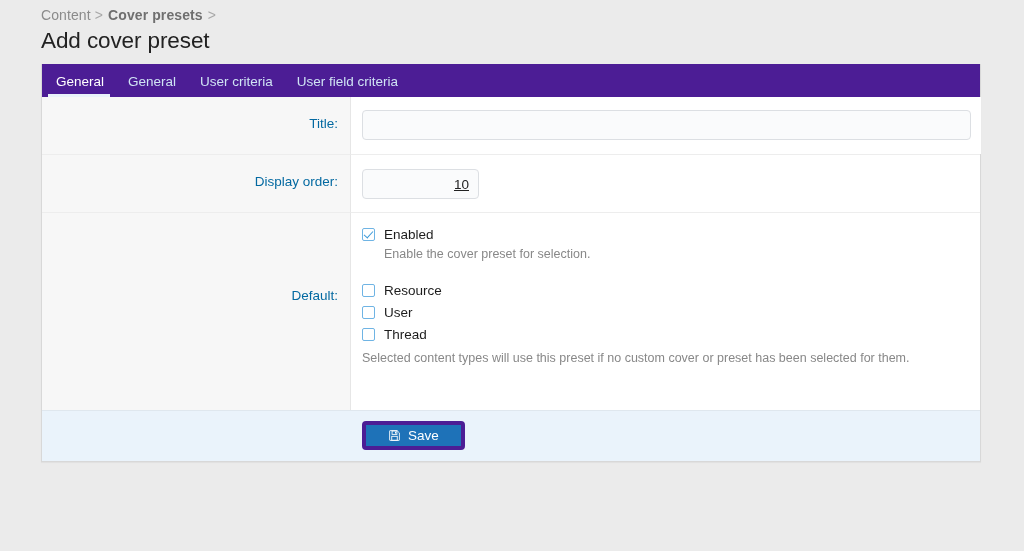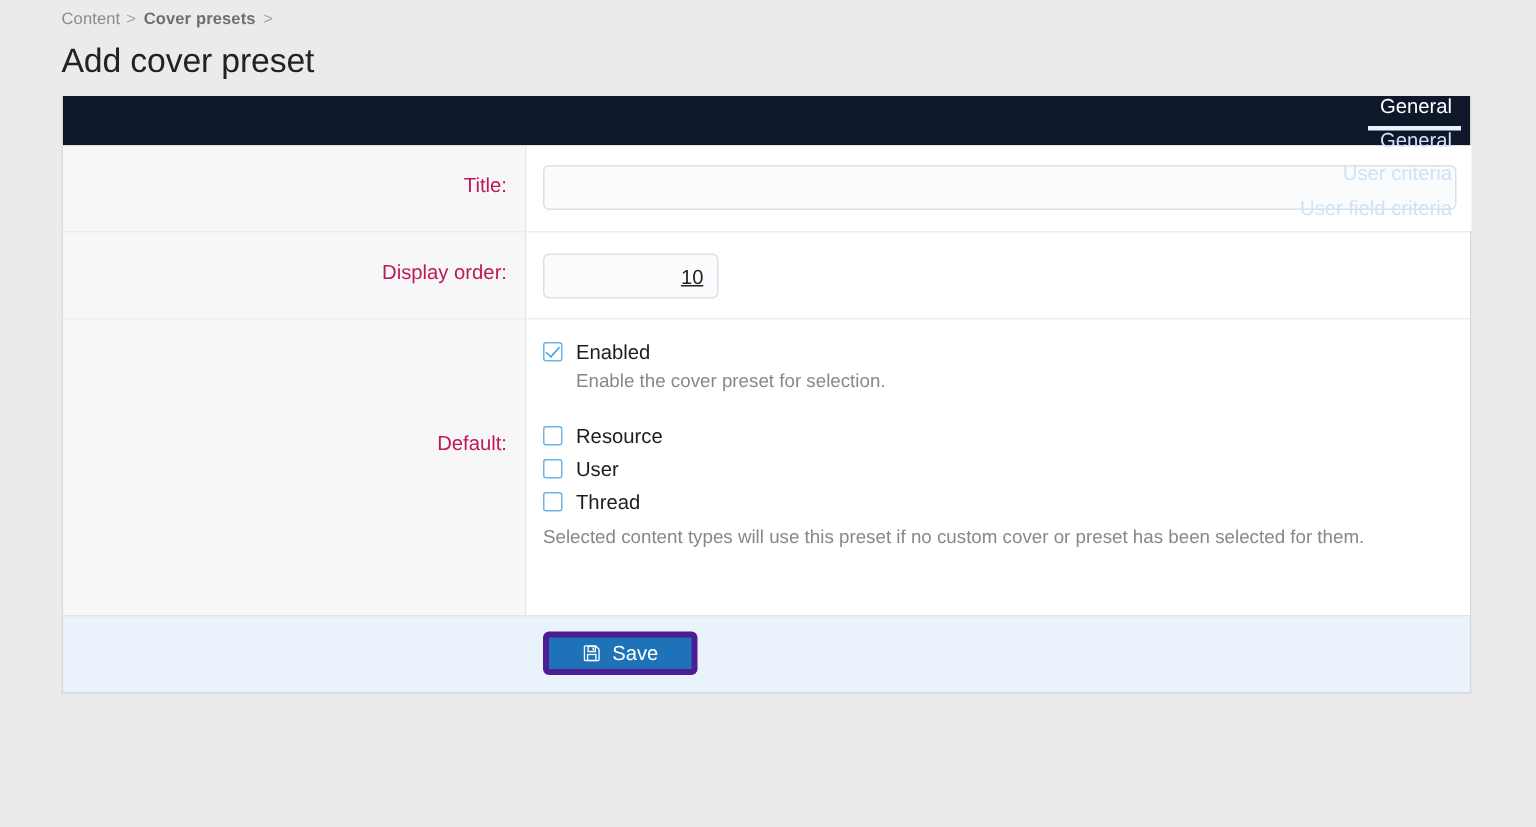--- a/index.html
+++ b/index.html
@@ -14,21 +14,21 @@
   .page {
     position: relative;
     width: 1024px;
     height: 551px;
   }
 
   
   .breadcrumb {
     position: absolute;
     left: 41px; top: 7px;
-    font-size: 11px;
+    font-size: 14px;
     color: #8b8b8b;
     letter-spacing: .1px;
     white-space: nowrap;
   }
   .breadcrumb .crumb { color: #8b8b8b; }
   .breadcrumb .crumb.strong { color: #6f6f6f; font-weight: bold; }
   .breadcrumb .sep { color: #a8a8a8; margin: 0 5px 0 4px; }
   .breadcrumb .sep.last { margin-left: 5px; }
 
   
@@ -50,24 +50,23 @@
     background: #fff;
     border: 1px solid #d8d8d8;
     border-top: none;
     box-shadow: 0 1px 1px rgba(0,0,0,.04);
   }
 
   
   .tabbar {
     display: flex;
     align-items: flex-end;
-    background: #0f172a;
+    background: #4c1d95;
     height: 33px;
     padding-left: 0;
-    flex-direction: column;
   }
   .tab {
     position: relative;
     color: #cfe3f4;
     font-size: 13.5px;
     padding: 0 12px 9px 12px;
     line-height: 1;
     white-space: nowrap;
     cursor: pointer;
   }
@@ -96,21 +95,21 @@
   .frow + .frow .rfield { border-top: 1px solid #ededed; }
 
   .rlabel {
     width: 309px;
     flex: 0 0 309px;
     background: #f7f7f7;
     border-right: 1px solid #e6e6e6;
     text-align: right;
     padding: 19px 12px 19px 10px;
     font-size: 13.5px;
-    color: #be185d;
+    color: #0369a1;
     min-height: 0;
   }
   .rfield {
     flex: 1 1 auto;
     padding: 14px 10px 14px 11px;
     background: #fff;
   }
 
   
   .row-title .rlabel, .row-title .rfield { height: 57px; }

